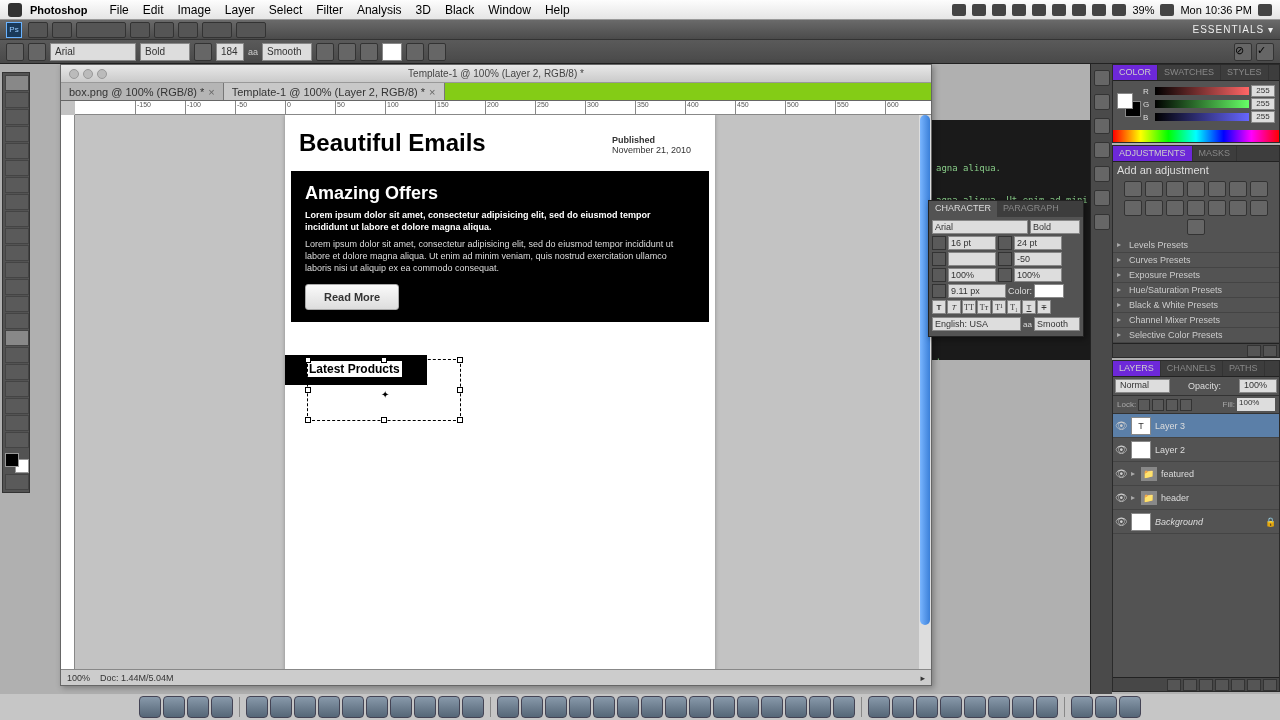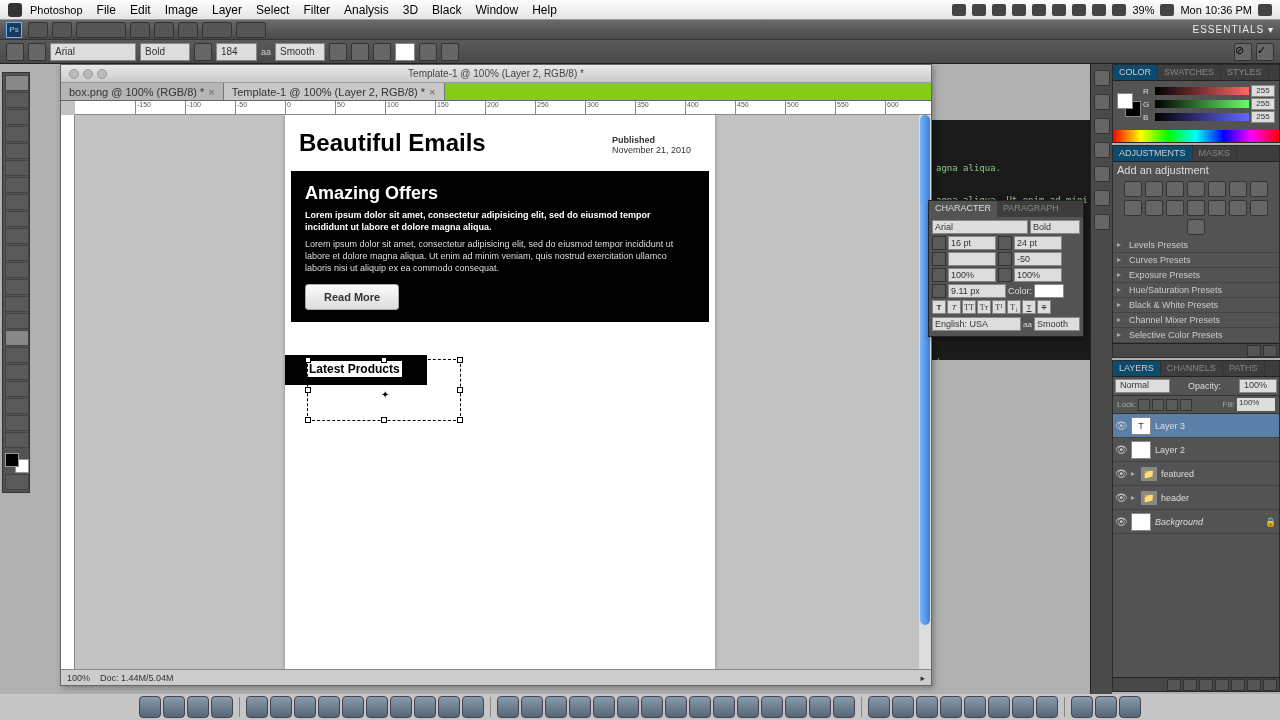--- a/index.html
+++ b/index.html
@@ -1,19 +1,19 @@
 <!DOCTYPE html>
 <html><head>
 <meta charset="utf-8">
 <style>
 *{margin:0;padding:0;box-sizing:border-box;font-family:"Lucida Grande",Arial,sans-serif}
 body{background:#b0b0b0;width:1280px;height:720px;overflow:hidden;position:relative;font-size:11px}
 .menubar{height:20px;background:linear-gradient(#fdfdfd,#e5e5e5);display:flex;align-items:center;padding:0 8px;border-bottom:1px solid #999}
 .menubar .apple{width:14px;height:14px;background:#333;border-radius:3px;margin-right:8px}
-.menubar .app{font-weight:normal;margin-right:14px}
+.menubar .app{font-weight:bold;margin-right:22px}
 .menubar .menu{margin-right:14px;font-size:12px}
 .menubar .right{margin-left:auto;display:flex;align-items:center;gap:6px;font-size:11px}
 .menubar .right .ic{width:14px;height:12px;background:#444;border-radius:2px}
 .appbar{height:20px;background:linear-gradient(#6a6a6a,#4b4b4b);display:flex;align-items:center;padding:0 6px;color:#ddd;font-size:10px;border-bottom:1px solid #333}
 .appbar .psicon{width:16px;height:16px;background:#1a3a5a;border:1px solid #6ab3ff;margin-right:6px;font-size:8px;color:#9cf;display:flex;align-items:center;justify-content:center}
 .appbar .tool{width:20px;height:16px;background:#555;border:1px solid #333;margin-right:4px;border-radius:2px}
 .appbar .ess{margin-left:auto;color:#eee;font-size:10px;letter-spacing:1px}
 .optbar{height:24px;background:linear-gradient(#5a5a5a,#494949);display:flex;align-items:center;padding:0 6px;gap:4px;border-bottom:1px solid #222}
 .optbar .slot{height:18px;background:#ddd;border:1px solid #888;font-size:10px;display:flex;align-items:center;padding:0 4px;color:#333}
 .optbar .btn{width:18px;height:18px;background:#666;border:1px solid #333;border-radius:2px}
@@ -52,21 +52,21 @@
 .sel-box{position:absolute;left:22px;top:244px;width:154px;height:62px;border:1px dashed #000}
 .sel-box .h{position:absolute;width:6px;height:6px;background:#fff;border:1px solid #000}
 .scroll-v{position:absolute;right:0;top:50px;bottom:16px;width:12px;background:#ddd}
 .scroll-v .thumb{position:absolute;left:1px;right:1px;top:0;height:510px;background:linear-gradient(90deg,#79b5ff,#3a7fd8);border-radius:5px}
 .status{position:absolute;left:0;right:0;bottom:0;height:16px;background:#ccc;border-top:1px solid #888;font-size:9px;display:flex;align-items:center;padding:0 6px;gap:10px;color:#333}
 .rpanels{position:absolute;right:0;top:64px;bottom:26px;width:168px;display:flex;flex-direction:column}
 .sidecol{position:absolute;right:168px;top:64px;width:22px;bottom:26px;background:#4a4a4a;border-left:1px solid #222;display:flex;flex-direction:column;align-items:center;padding-top:6px;gap:8px}
 .sidecol .ic{width:16px;height:16px;background:#666;border:1px solid #333;border-radius:2px}
 .panel{background:#535353;border:1px solid #2a2a2a;margin-bottom:2px;color:#ddd;font-size:9px}
 .panel .ptabs{display:flex;background:#3d3d3d;height:16px;border-bottom:1px solid #222}
-.panel .ptab{padding:2px 6px;background:#0c4a6e;border-right:1px solid #333;font-size:9px;color:#ccc}
+.panel .ptab{padding:2px 6px;background:#6d28d9;border-right:1px solid #333;font-size:9px;color:#ccc}
 .panel .ptab.off{background:#3d3d3d;color:#888}
 .panel .body{padding:4px}
 .color-sw{display:flex;gap:2px;align-items:center}
 .color-sw .box{width:24px;height:24px;position:relative}
 .color-sw .box .f{width:16px;height:16px;background:#fff;border:1px solid #888;position:absolute}
 .color-sw .box .b{width:16px;height:16px;background:#000;border:1px solid #888;position:absolute;right:0;bottom:0}
 .color-sliders{flex:1}
 .color-sliders .row{display:flex;align-items:center;gap:2px;margin-bottom:1px}
 .color-sliders .lab{width:10px;font-size:8px}
 .color-sliders .bar{flex:1;height:8px;background:linear-gradient(90deg,#000,#f66)}
@@ -151,21 +151,21 @@
   <div class="tool" style="width:30px"></div>
   <span class="ess">ESSENTIALS ▾</span>
 </div>
 
 <div class="optbar">
   <div class="btn"></div>
   <div class="btn"></div>
   <div class="slot" style="width:86px">Arial</div>
   <div class="slot" style="width:50px">Bold</div>
   <div class="btn"></div>
-  <div class="slot" style="width:41px">184</div>
+  <div class="slot" style="width:28px">184</div>
   <span style="color:#ccc;font-size:9px">aa</span>
   <div class="slot" style="width:50px">Smooth</div>
   <div class="btn"></div>
   <div class="btn"></div>
   <div class="btn"></div>
   <div class="slot" style="width:20px;background:#fff"></div>
   <div class="btn"></div>
   <div class="btn"></div>
   <div style="flex:1"></div>
   <div class="btn">⊘</div>

